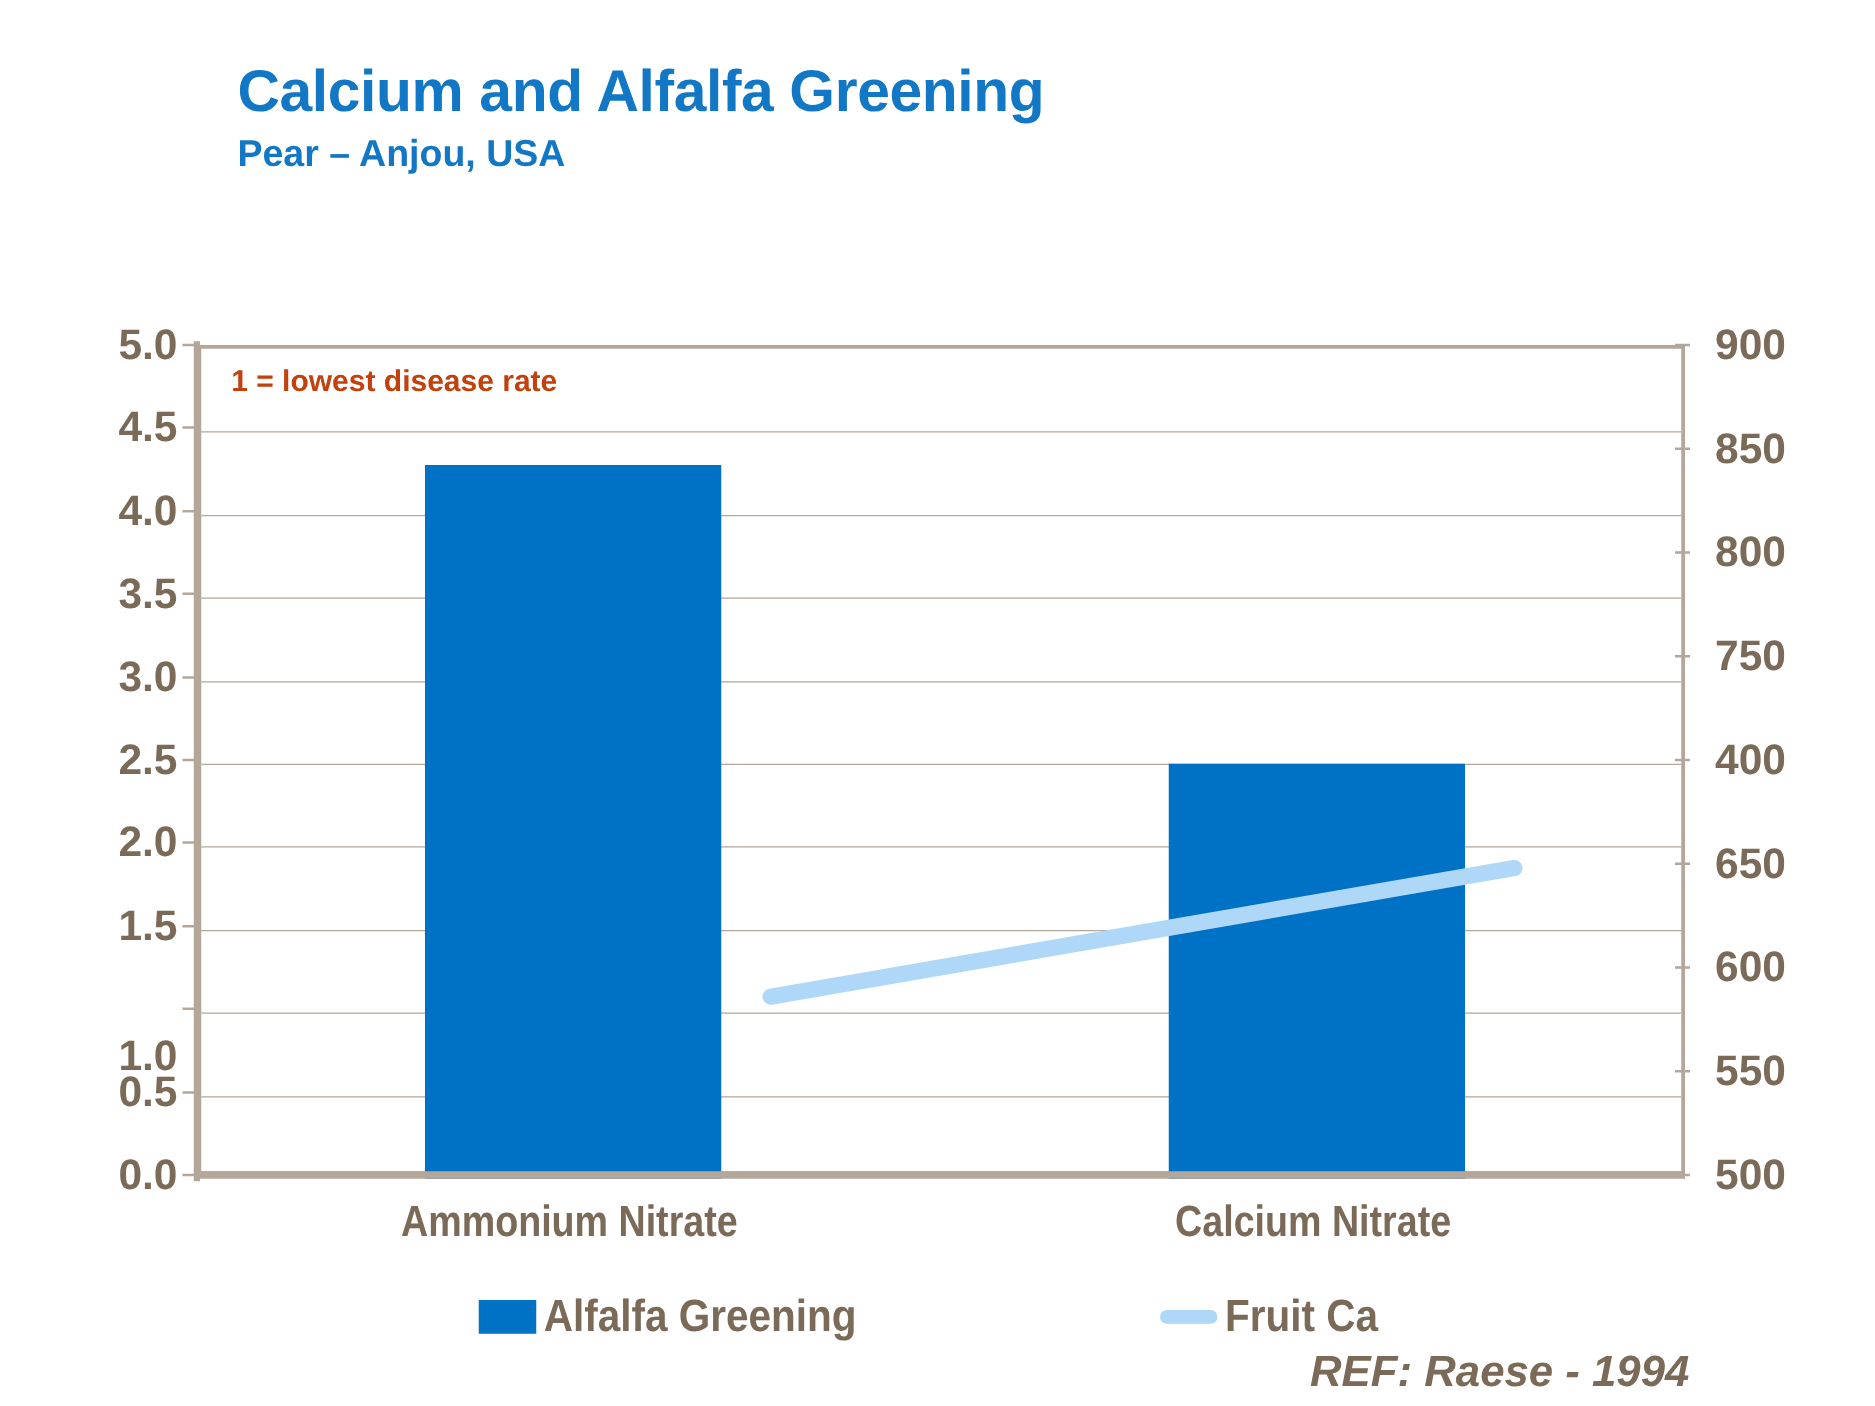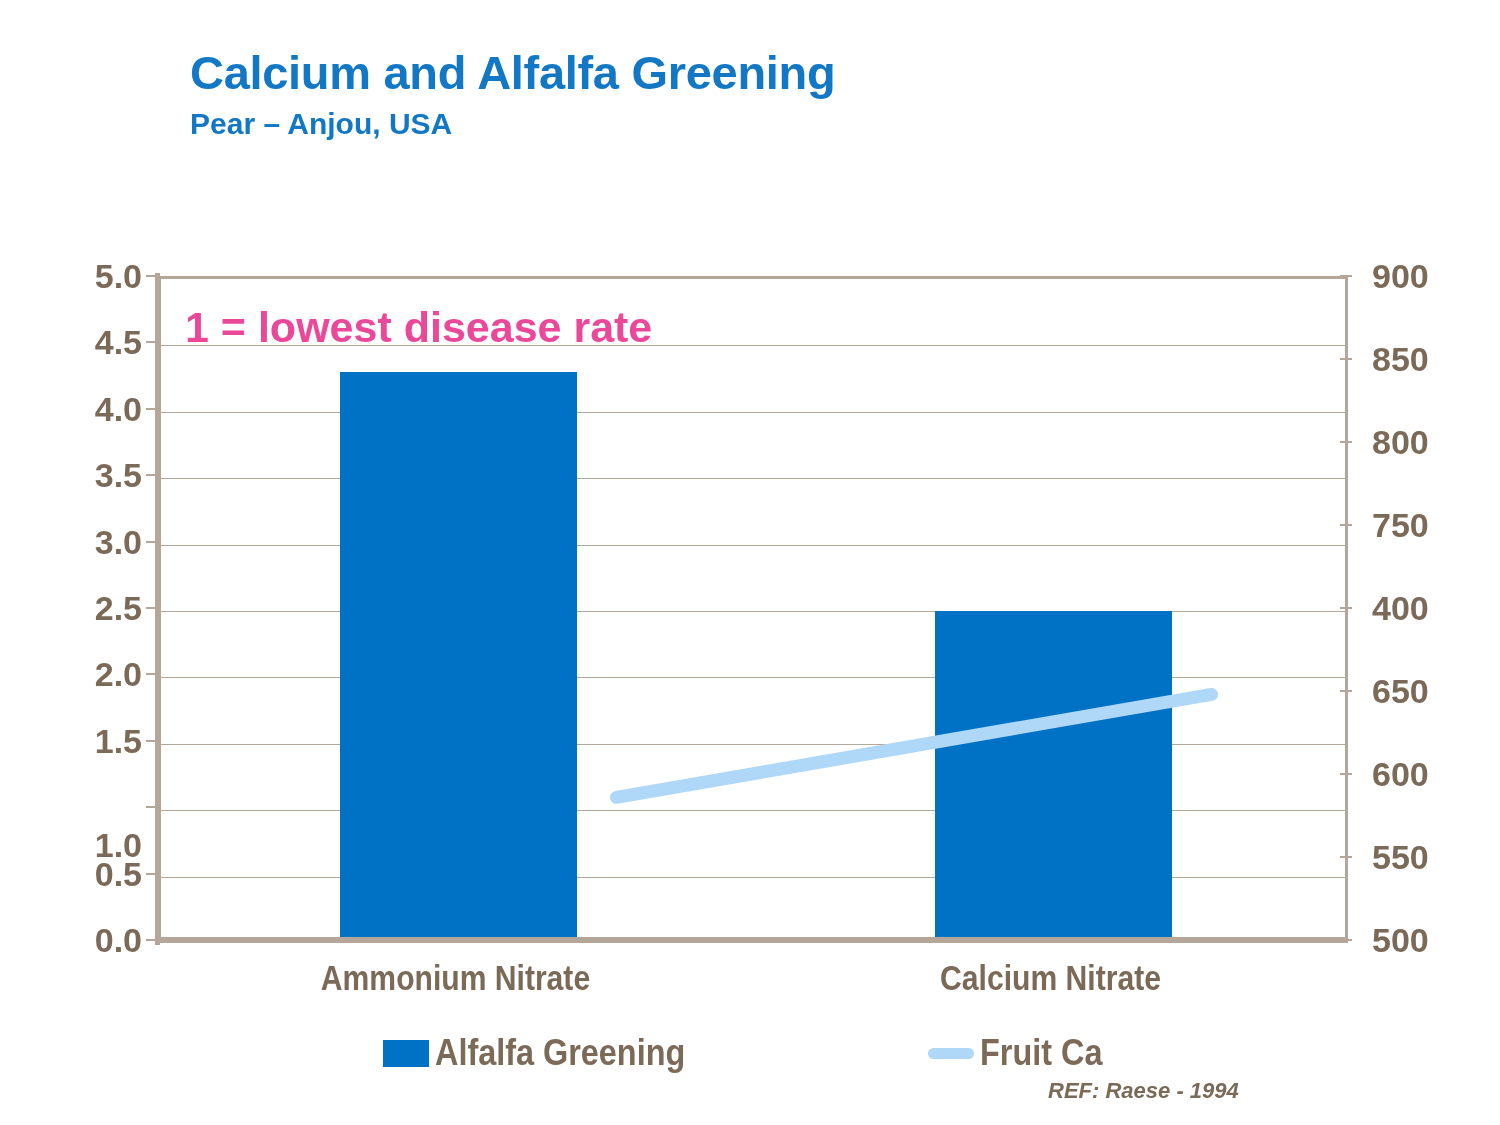--- a/index.html
+++ b/index.html
@@ -104,25 +104,24 @@
   .axis-label-right {
     left: 1372px;
     text-align: left;
   }
 
   
   #plot-annotation {
     position: absolute;
     left: 185px;
     top: 292px;
-    font-size: 43px;
-    font-weight: bold;
-    color: #ec4899;
-    white-space: nowrap;
-    margin-top: 11px;
+    font-size: 24px;
+    font-weight: bold;
+    color: #c2410c;
+    white-space: nowrap;
   }
 
   
   .bar {
     position: absolute;
     background: #0072C6;
   }
 
   
   #series-line {
@@ -182,21 +181,21 @@
     white-space: nowrap;
     transform: scaleX(0.9);
     transform-origin: left center;
   }
 
   
   #reference-note {
     position: absolute;
     left: 1048px;
     top: 1078px;
-    font-size: 22px;
+    font-size: 35px;
     font-weight: bold;
     font-style: italic;
     color: #7a6a57;
     white-space: nowrap;
   }
 </style>
 </head>
 <body>
 
 <div id="title-block">

